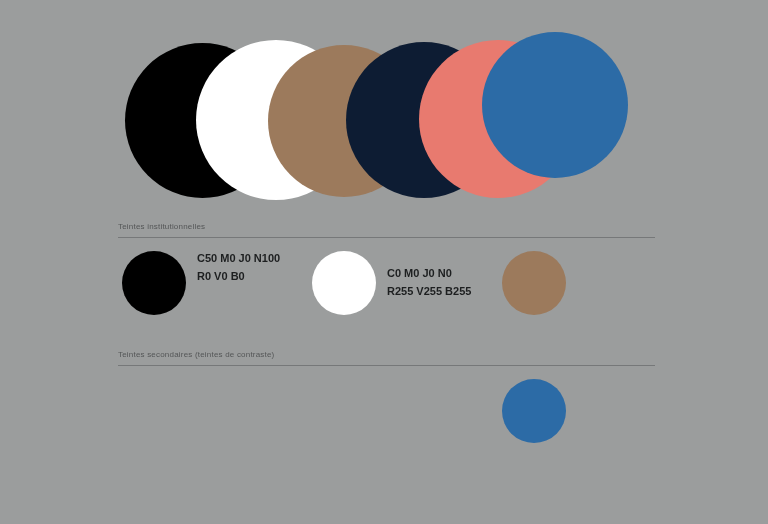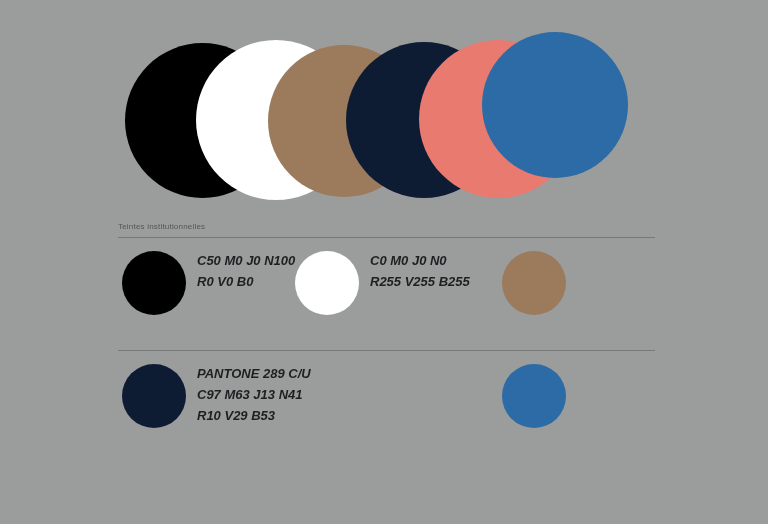--- a/index.html
+++ b/index.html
@@ -24,28 +24,28 @@
   .section-rule { height:1px; background:#767879; width:537px; }
 
   .swatch-row { position:relative; height:95px; margin-top:10px; }
   .swatch-item { position:absolute; top:0; display:flex; align-items:flex-start; }
   .swatch-dot {
     width:64px; height:64px; border-radius:50%;
     flex:0 0 auto; margin-top:3px;
   }
   .swatch-text {
     margin-left:11px; padding-top:2px;
-    font-size:13px; line-height:1.62; color:#1d1f20;
-    font-weight:bold; white-space:nowrap;font-style:italic;
+    font-size:11px; line-height:1.62; color:#1d1f20;
+    font-weight:bold; white-space:nowrap;
   }
   .swatch-text .ln { display:block; }
 
   
   .col-0 { left:4px; }
-  .col-1 { left:177px; }
+  .col-1 { left:194px;align-items:center; }
   .col-2 { left:384px; }
 
   #sec-institutional { top:222px; }
   #sec-secondary    { top:350px; }
 </style>
 </head>
 <body>
 
 <div id="page">
 
@@ -76,29 +76,22 @@
             <span class="ln">R255 V255 B255</span>
           </div>
         </div>
         <div class="swatch-item col-2">
           <div class="swatch-dot" style="background: rgb(156, 122, 92);"></div>
         </div>
       </div>
   </div>
 
   <div class="section" id="sec-secondary">
+    <div class="section-title">Teintes secondaires (teintes de contraste)</div>
     <div class="section-rule"></div>
     <div class="swatch-row">
-        <div class="swatch-item col-0">
-          <div class="swatch-dot" style="background: rgb(13, 28, 51);"></div>
-          <div class="swatch-text">
-            <span class="ln">PANTONE 289 C/U</span>
-            <span class="ln">C97 M63 J13 N41</span>
-            <span class="ln">R10 V29 B53</span>
-          </div>
-        </div>
         <div class="swatch-item col-2">
           <div class="swatch-dot" style="background: rgb(44, 107, 166);"></div>
         </div>
       </div>
   </div>
 
 </div>
 
 </body></html>

